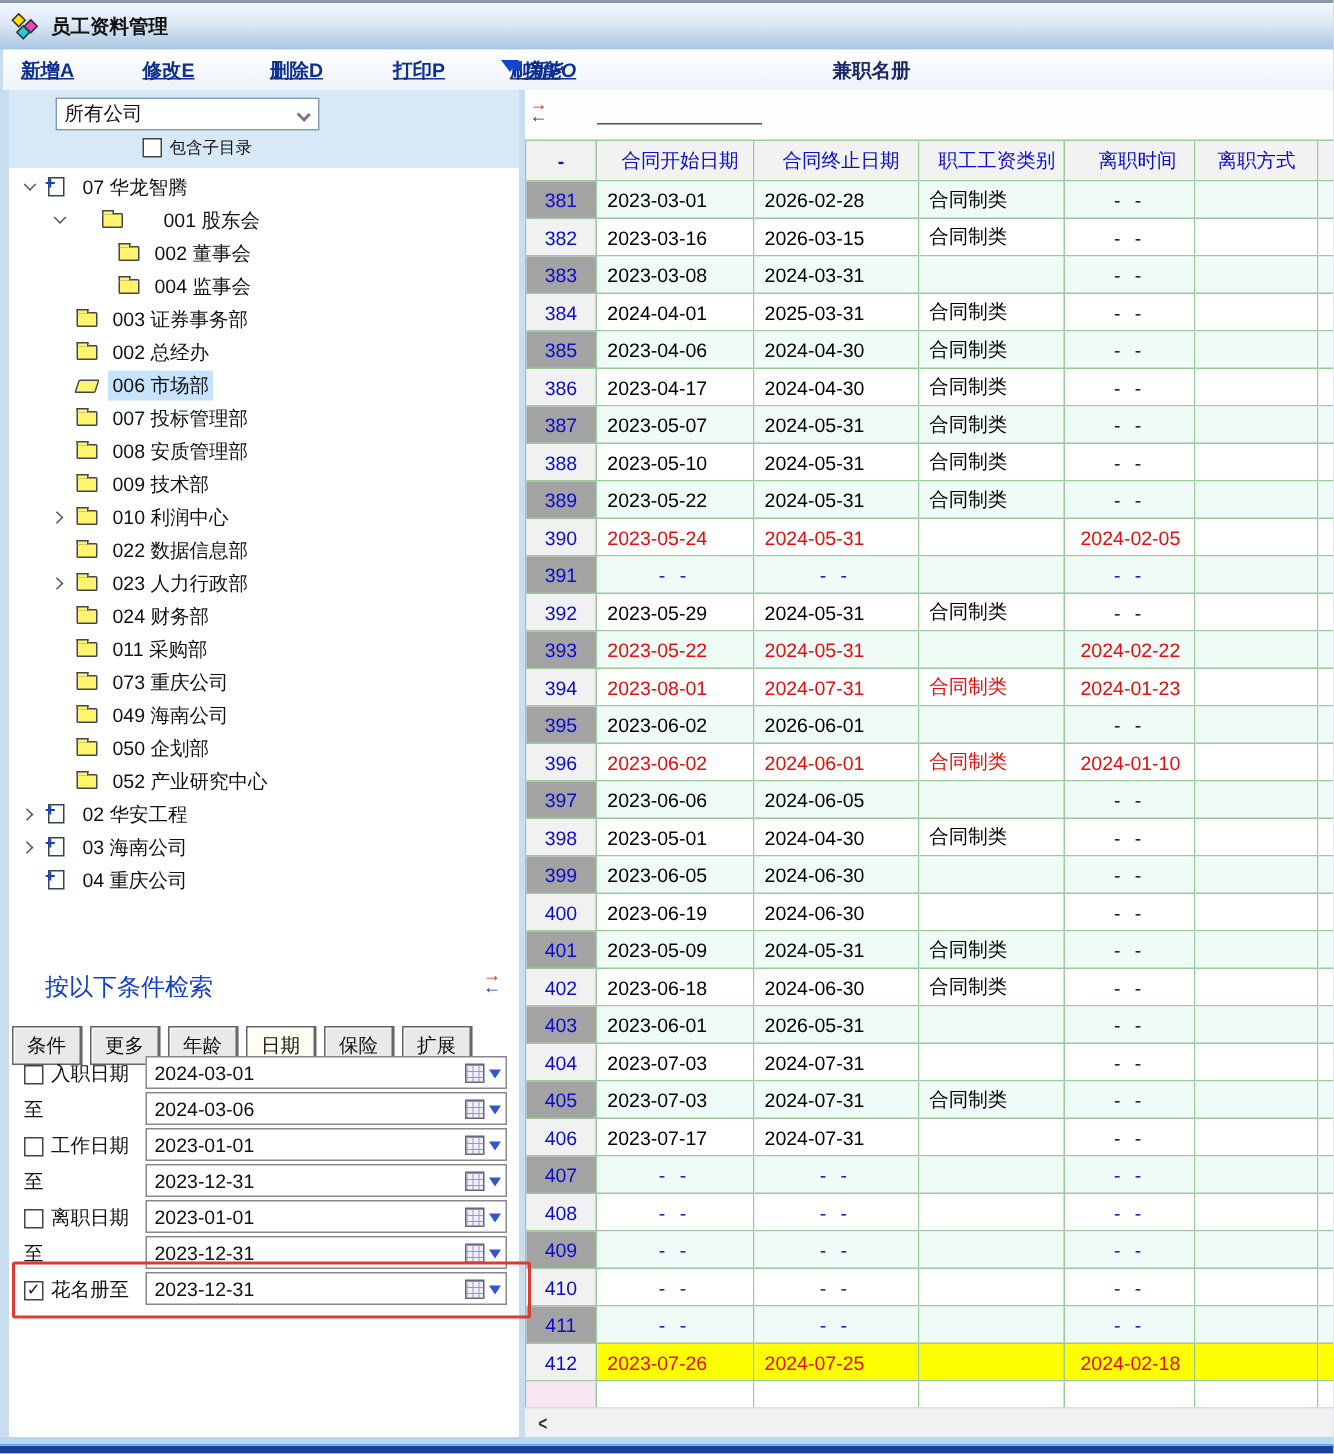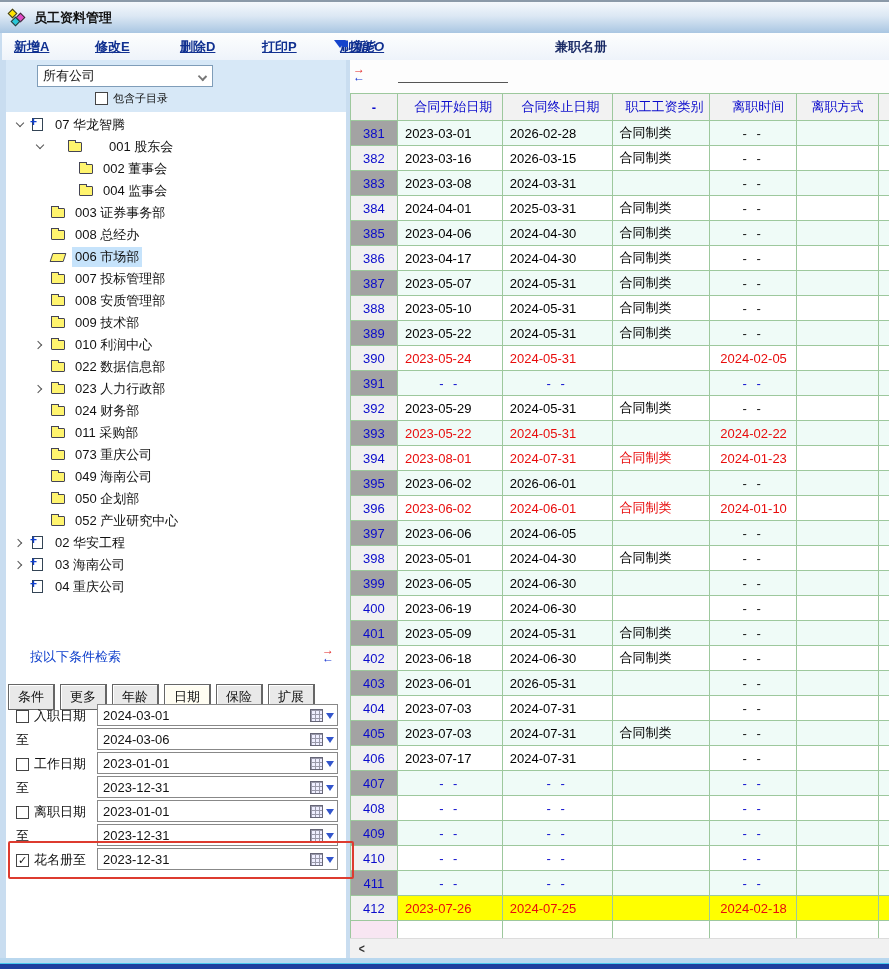--- a/index.html
+++ b/index.html
@@ -55,21 +55,21 @@
   .folder-open { position:absolute; left:0; top:3px; width:14px; height:9px; background:#fff46e;
     border:1px solid #445; transform:skewX(-18deg); border-radius:1px; }
   .company { position:absolute; left:1px; top:0; width:11px; height:13px; background:#fff;
     border:1px solid #345; }
   .company:after { content:"+"; position:absolute; left:-3px; top:-4px; font-size:12px; font-weight:bold; color:#1040d0; }
   .tnode .lbl { padding:1px 3px; }
   .tnode.selected .lbl { background:#c6e3fb; }
 
   
   .search-panel { position:absolute; left:0; top:585px; width:340px; height:313px; background:#fff; }
-  .search-header { position:absolute; left:24px; top:3px; font-size:13px; color:#1040cc; }
+  .search-header { position:absolute; left:24px; top:3px; font-size:16px; color:#1040cc; }
   .swap-icon { width:18px; height:15px; display:flex; flex-direction:column; justify-content:center; line-height:7px; }
   .swap-icon b { font-size:12px; height:8px; }
   .swap-icon .r { color:#e02020; }
   .swap-icon .b { color:#1030d0; }
   .search-swap { position:absolute; right:6px; top:2px; }
   .tabs { position:absolute; left:2px; top:38px; height:28px; display:flex;align-items:center; }
   .tab { height:26px; margin-right:5px; padding:0 9px; font-size:13px; color:#111; background:#e9e9e9;
     border:1px solid #666; border-right-width:2px; box-shadow:inset 1px 1px 0 #fff; display:flex; align-items:center; }
   .tab.active { background:#fffdf2; }
   .field-row { position:absolute; left:0; width:340px; height:24px; }
@@ -197,21 +197,21 @@
           <span class="ticon">
             <span class="folder"></span>
           </span>
           <span class="lbl">003 证券事务部</span>
         </div>
         <div class="tnode" style="padding-left: 28px;">
           <span class="chev"></span>
           <span class="ticon">
             <span class="folder"></span>
           </span>
-          <span class="lbl">008 总经办</span>
+          <span class="lbl">002 总经办</span>
         </div>
         <div class="tnode selected" style="padding-left: 28px;">
           <span class="chev"></span>
           <span class="ticon">
             <span class="folder-open"></span>
           </span>
           <span class="lbl">006 市场部</span>
         </div>
         <div class="tnode" style="padding-left: 28px;">
           <span class="chev"></span>

